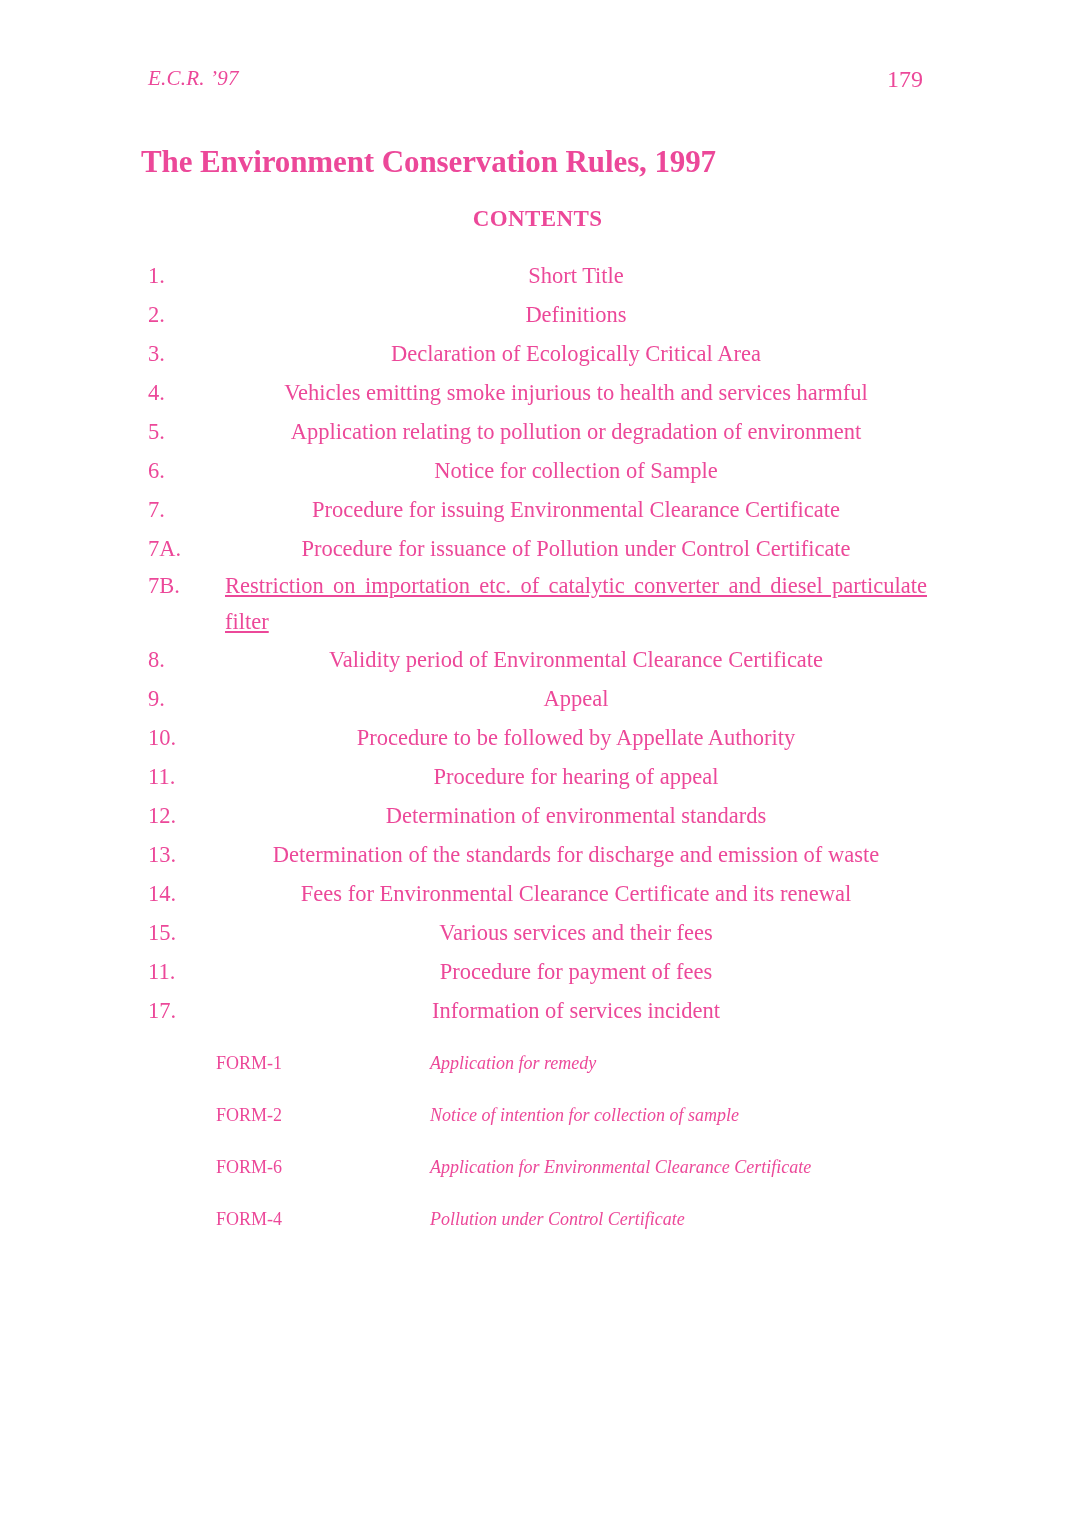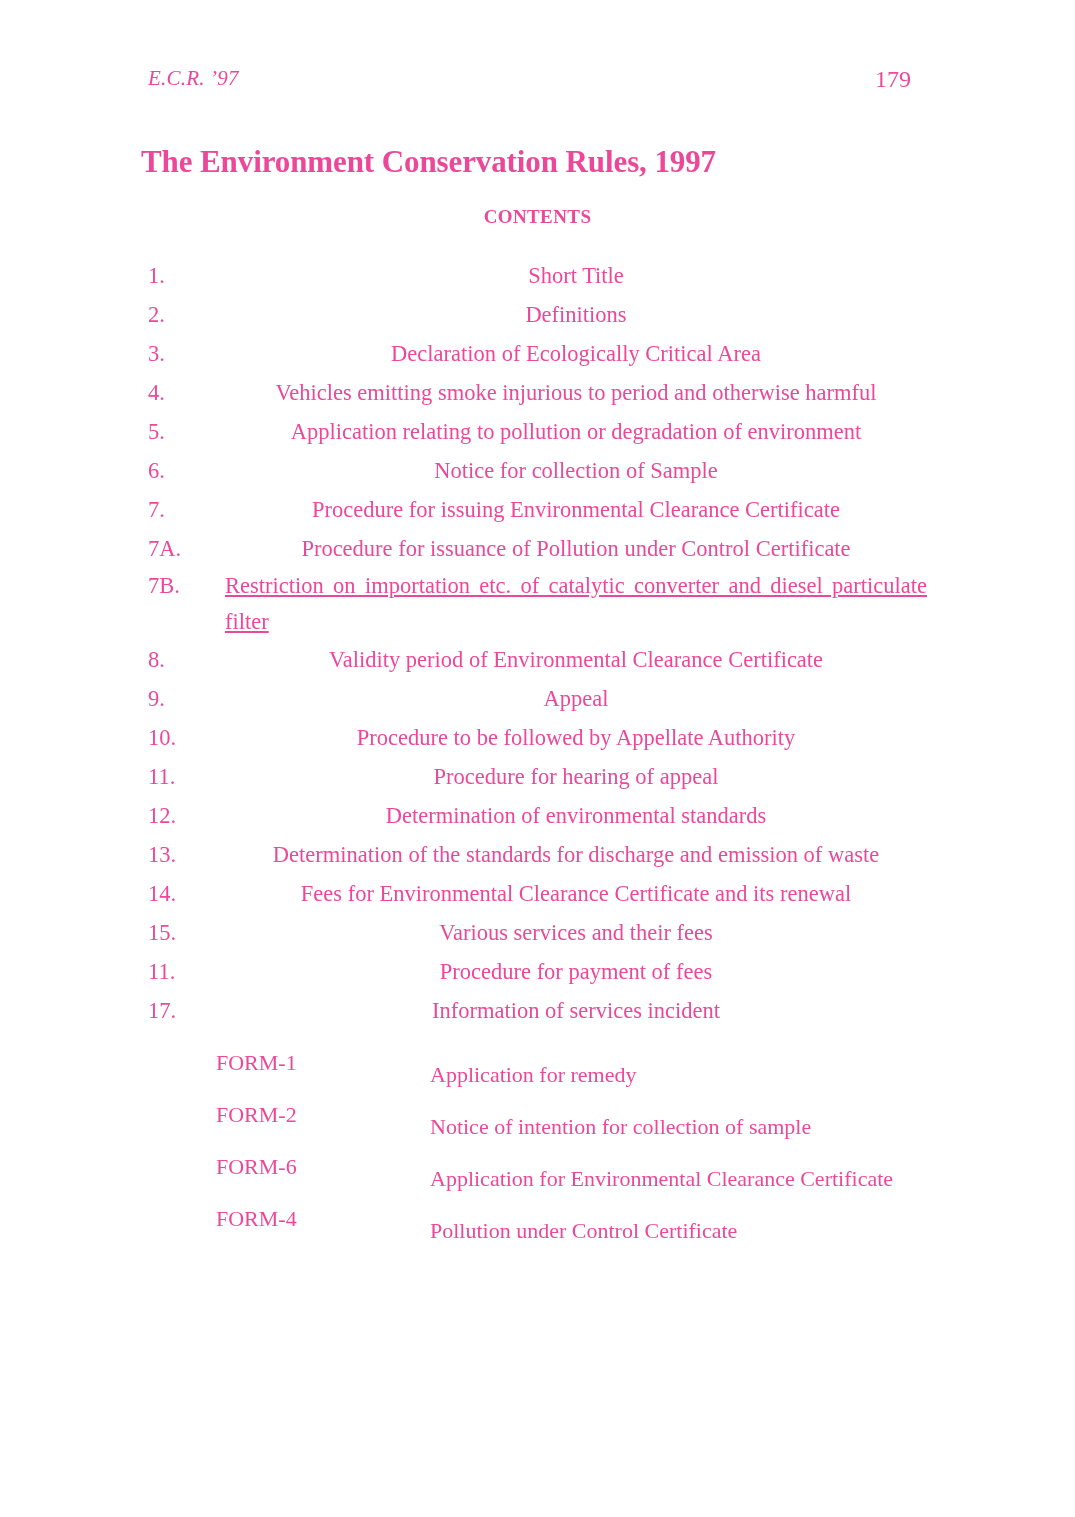--- a/index.html
+++ b/index.html
@@ -30,21 +30,21 @@
     position: absolute;
     left: 0;
     top: 0;
     font-style: italic;
     font-size: 21px;
     letter-spacing: 0.2px;
     white-space: nowrap;
   }
   .running-head-right {
     position: absolute;
-    right: 16px;
+    right: 4px;
     top: 0;
     font-size: 24px;
     white-space: nowrap;
   }
 
   
   .doc-title {
     position: absolute;
     top: 144px;
     left: 0;
@@ -53,21 +53,21 @@
     font-size: 31px;
     font-weight: bold;
     letter-spacing: -0.1px;
   }
   .contents-heading {
     position: absolute;
     top: 206px;
     left: 0;
     width: 1075px;
     text-align: center;
-    font-size: 19px;
+    font-size: 23px;
     font-weight: bold;
     letter-spacing: 0.4px;
   }
 
   
   .contents-list {
     position: absolute;
     top: 256px;
     left: 148px;
     width: 779px;
@@ -106,34 +106,35 @@
   
   .forms-block {
     position: absolute;
     top: 1046px;
     left: 216px;
     width: 720px;
   }
   .form-row {
     position: relative;
     height: 52px;
-    font-size: 22px;
+    font-size: 18px;
     line-height: 34px;
   }
   .form-row .form-name {
     position: absolute;
     left: 0;
     top: 0;
     white-space: nowrap;
   }
   .form-row .form-desc {
     position: absolute;
     left: 214px;
-    top: 12px;
-    white-space: nowrap;
+    top: 0;
+    white-space: nowrap;
+    font-style: italic;
   }
 </style>
 </head>
 <body>
 
 <div class="page">
 
   <div class="running-head">
     <div class="running-head-left">E.C.R. ’97</div>
     <div class="running-head-right">179</div>
@@ -155,21 +156,21 @@
       <span class="label">Definitions</span>
     </div>
 
     <div class="contents-item">
       <span class="num">3.</span>
       <span class="label">Declaration of Ecologically Critical Area</span>
     </div>
 
     <div class="contents-item">
       <span class="num">4.</span>
-      <span class="label">Vehicles emitting smoke injurious to period and otherwise harmful</span>
+      <span class="label">Vehicles emitting smoke injurious to health and services harmful</span>
     </div>
 
     <div class="contents-item">
       <span class="num">5.</span>
       <span class="label">Application relating to pollution or degradation of environment</span>
     </div>
 
     <div class="contents-item">
       <span class="num">6.</span>
       <span class="label">Notice for collection of Sample</span>

